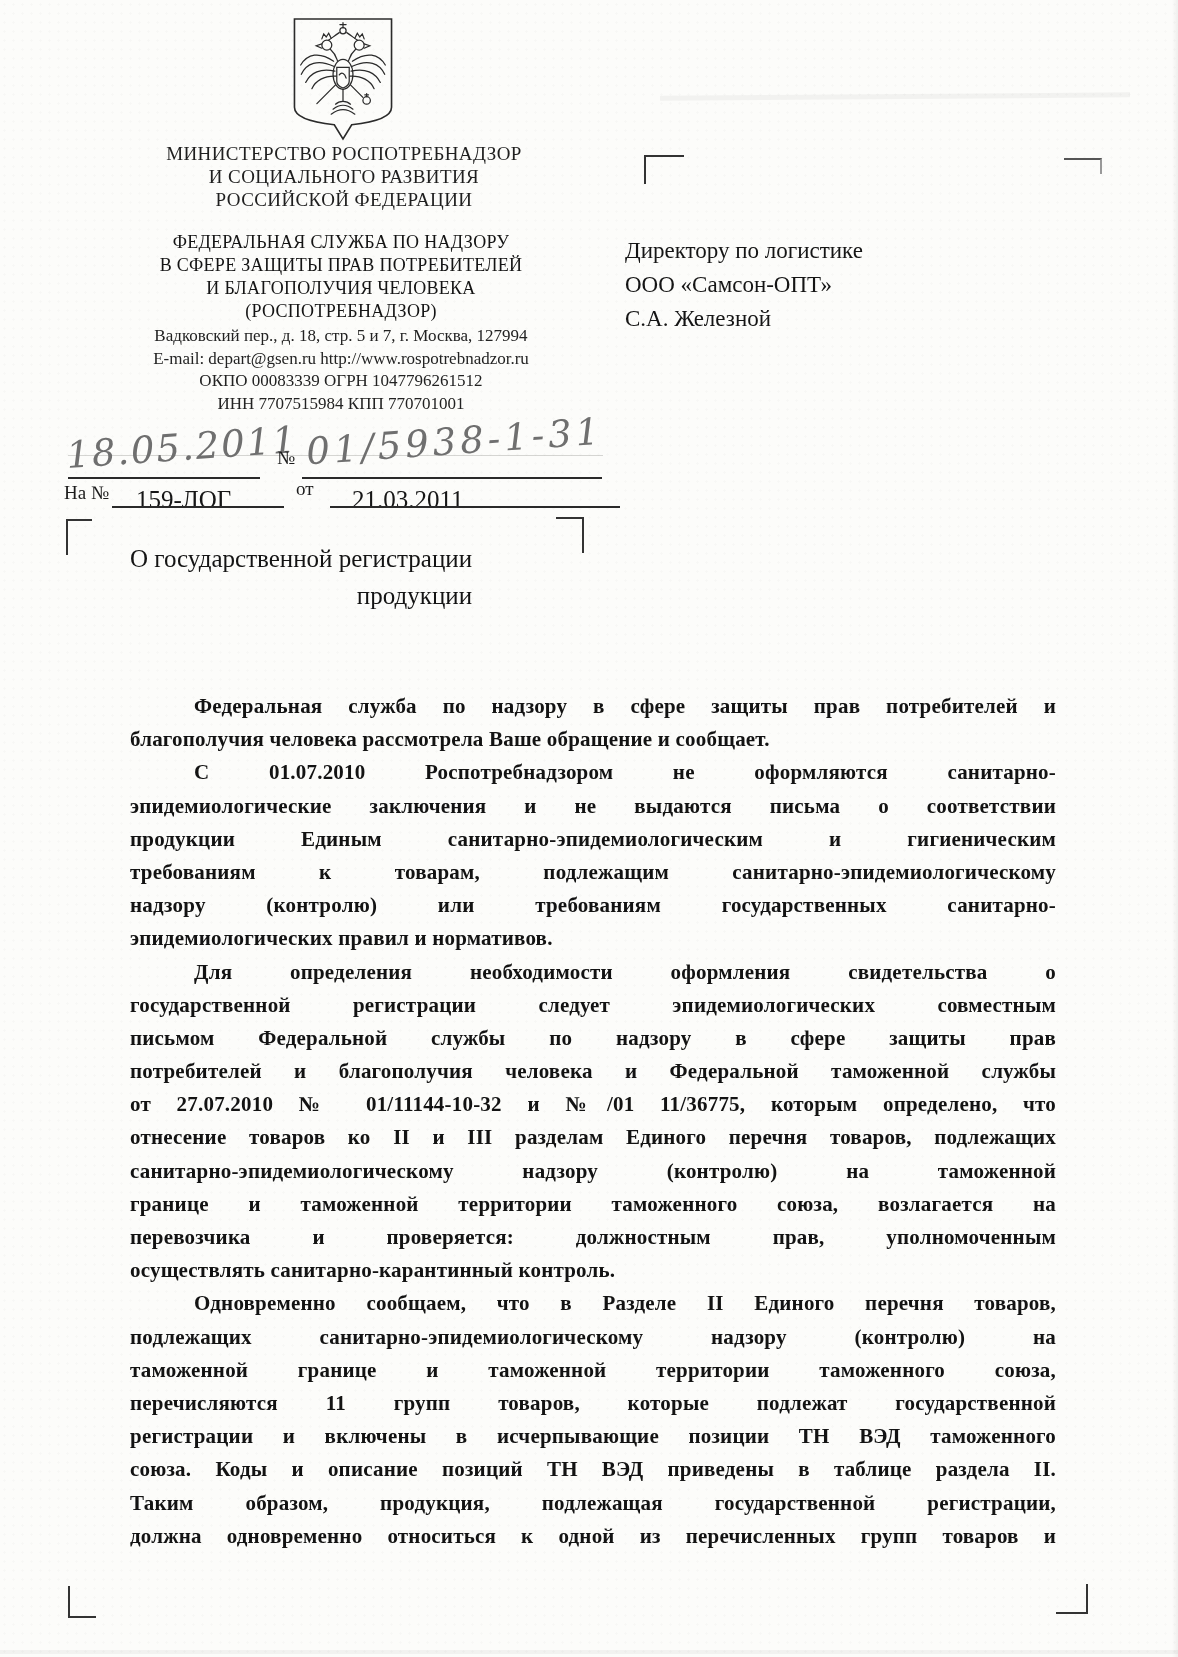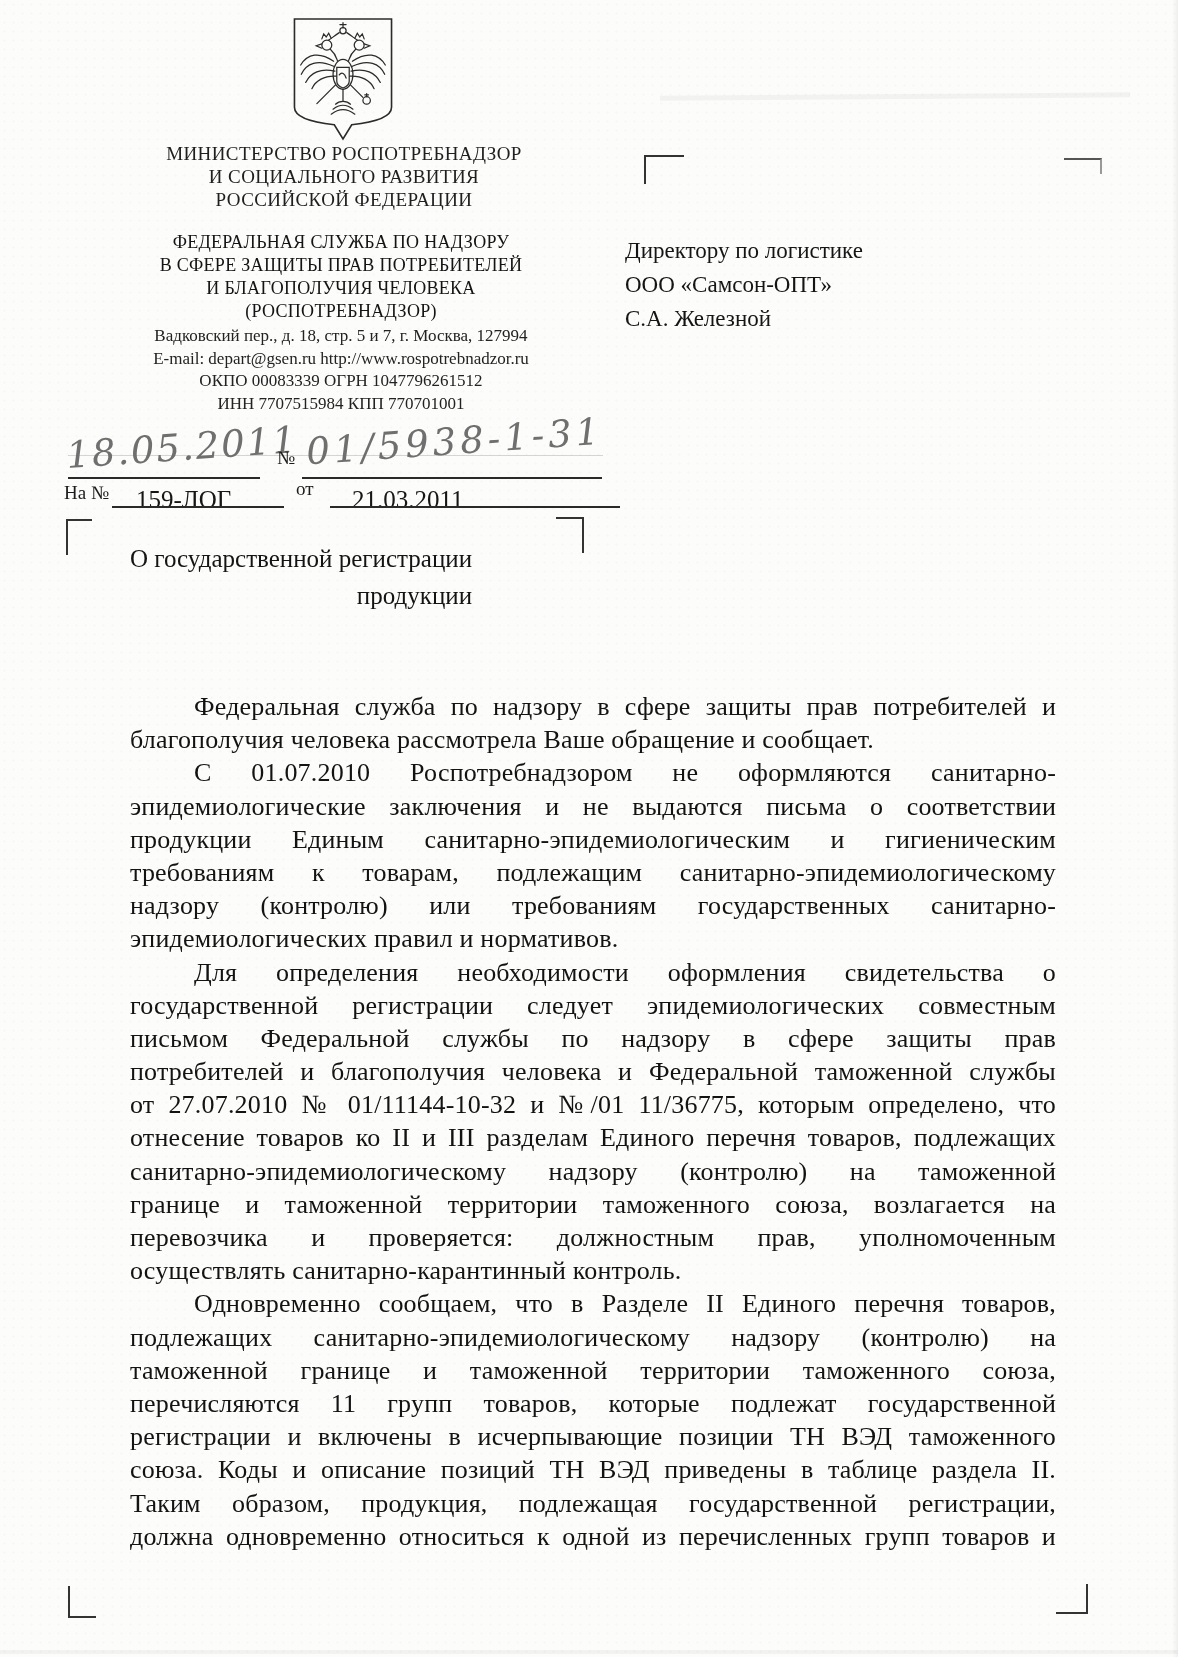--- a/index.html
+++ b/index.html
@@ -31,21 +31,21 @@
   .hw-date{left:66px;top:426px;transform:rotate(-4deg);}
   .hw-num{left:306px;top:420px;transform:rotate(-4deg);letter-spacing:4px;}
   .lbl{font-size:19px;color:#1c1c1c;}
   .rule{border-top:2px solid #2a2a2a;height:0;}
   .rule-thin{border-top:1px solid rgba(140,140,135,0.35);height:0;}
   .typed{font-size:25px;color:#161616;white-space:nowrap;}
   
   .mark{border-color:#2e2e2e;}
   
   .subject{left:130px;top:540px;font-size:25px;line-height:37px;color:#141414;text-align:right;}
-  .body-block{left:130px;top:690px;width:926px;font-size:26px;color:#131313;}
+  .body-block{left:130px;top:690px;width:926px;font-size:21px;color:#131313;font-weight:bold;}
   .bline{height:33.2px;line-height:33.2px;white-space:nowrap;
     text-align:justify;text-align-last:justify;letter-spacing:0.2px;}
   .bline.indent{padding-left:64px;}
   .bline.plast{text-align-last:left;}
   
   .smudge{background:rgba(110,110,110,0.07);}
   svg .ln{stroke:#2b2b2b;stroke-width:2;fill:none;stroke-linecap:round;}
   svg .ln3{stroke:#2b2b2b;stroke-width:2.6;fill:none;stroke-linecap:round;}
 </style>
 </head>

